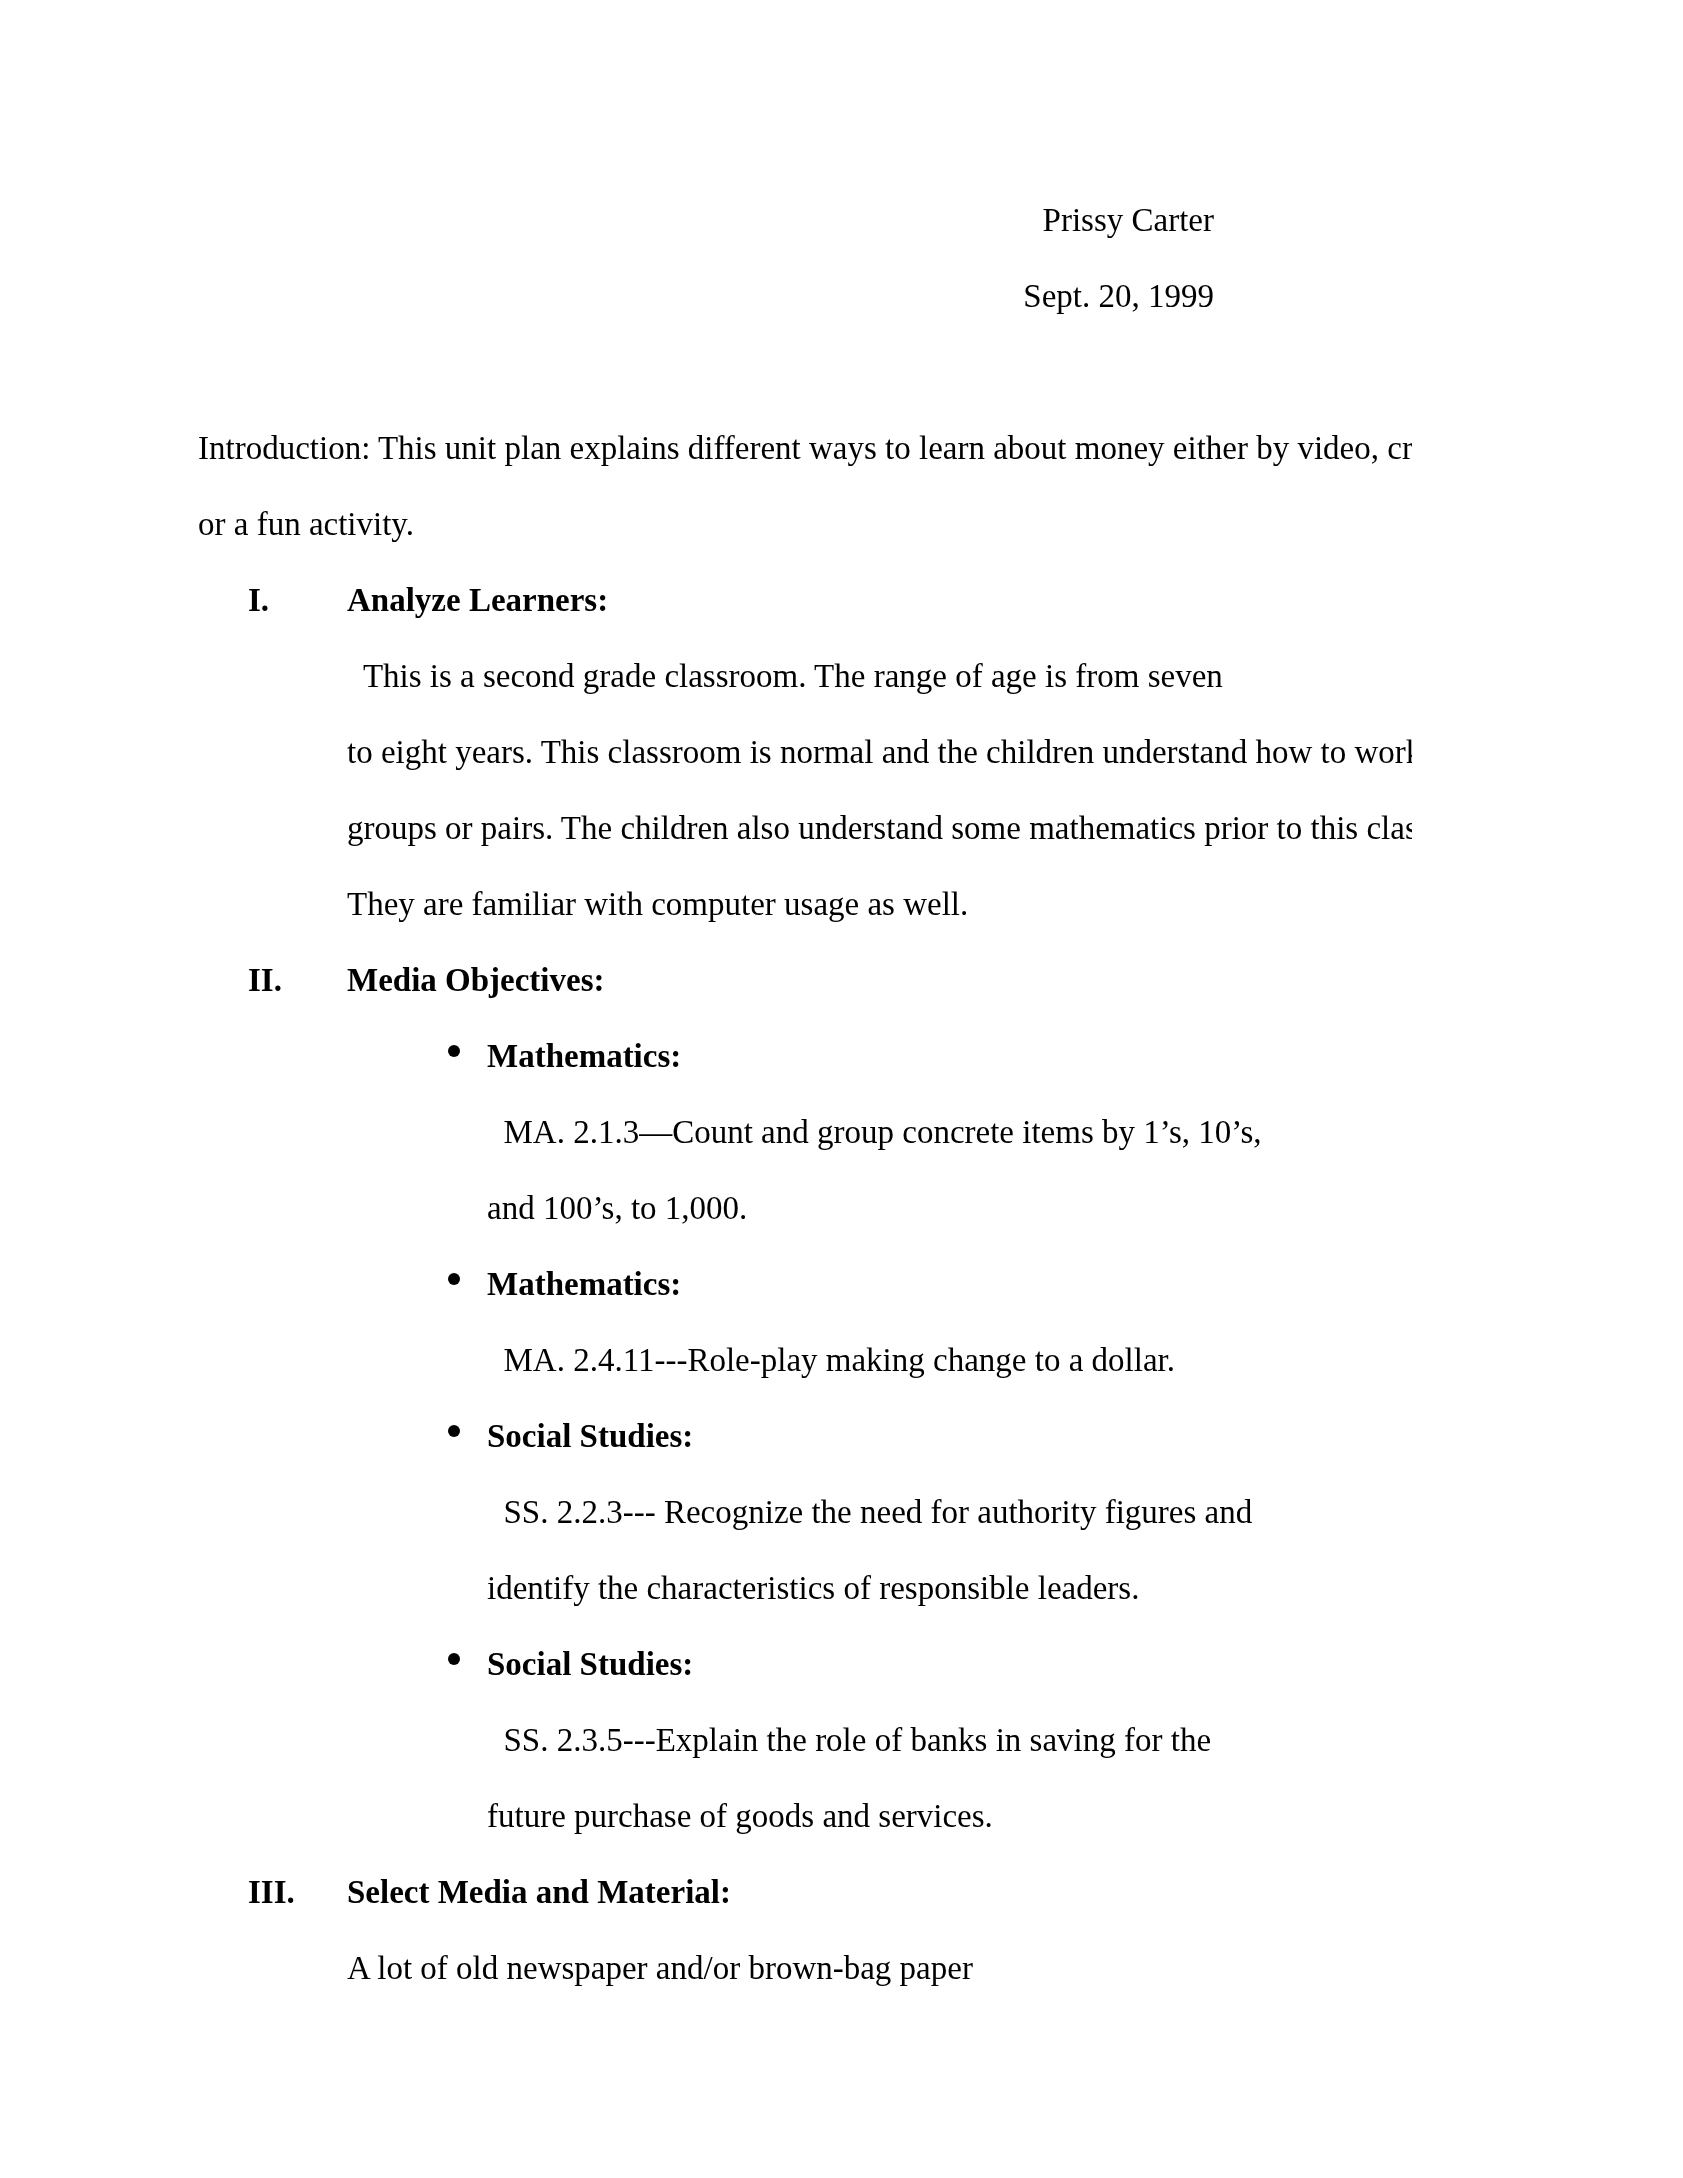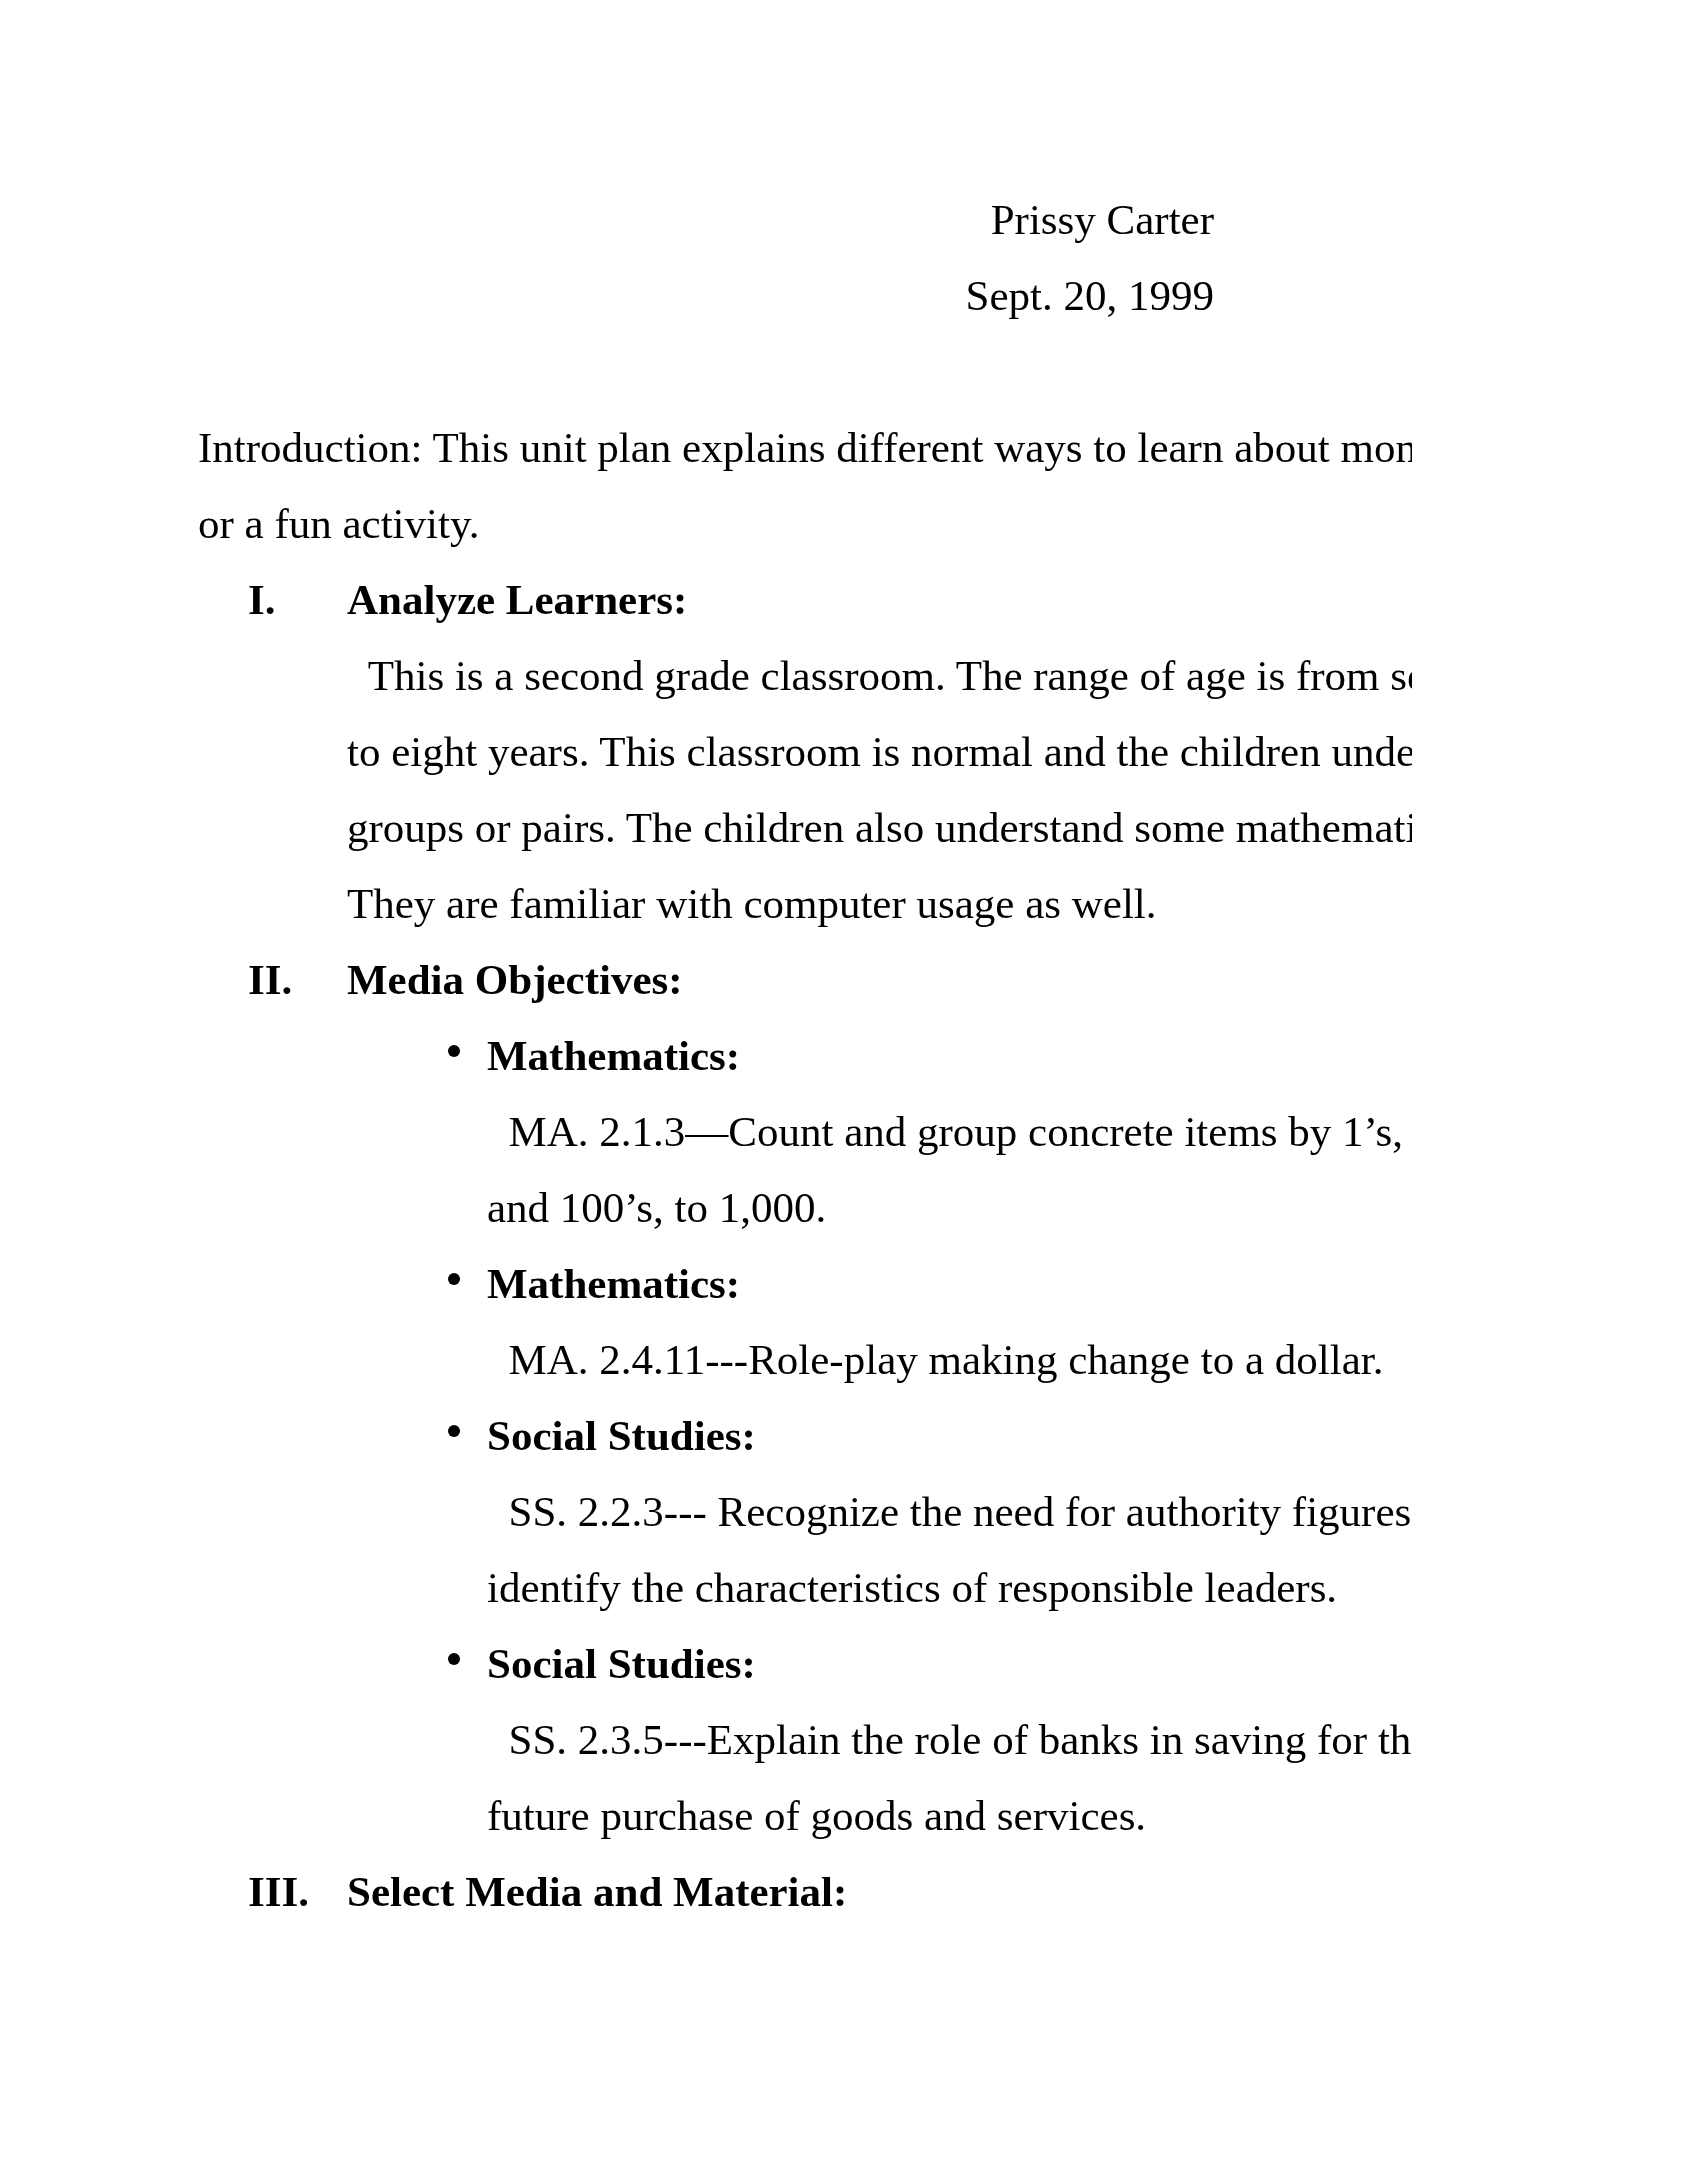--- a/index.html
+++ b/index.html
@@ -7,21 +7,21 @@
     padding: 0;
     background: #ffffff;
   }
   .page {
     position: relative;
     width: 1412px;
     height: 2178px;
     background: #ffffff;
     color: #000000;
     font-family: "Liberation Serif", "DejaVu Serif", serif;
-    font-size: 43px;
+    font-size: 33px;
     line-height: 76px;
     overflow: hidden;
   }
   .content {
     padding: 182px 119px 0 198px;
   }
   .content div, .content p {
     margin: 0;
   }
   .hdr-line {
@@ -98,16 +98,17 @@
     <div class="bullet-item"><span class="bullet-dot"></span><b class="obj-label">Mathematics:</b><span class="obj-text">  MA. 2.4.11---Role-play making change to a dollar.</span></div>
 
     <div class="bullet-item"><span class="bullet-dot"></span><b class="obj-label">Social Studies:</b><span class="obj-text">  SS. 2.2.3--- Recognize the need for authority figures and
 identify the characteristics of responsible leaders.</span></div>
 
     <div class="bullet-item"><span class="bullet-dot"></span><b class="obj-label">Social Studies:</b><span class="obj-text">  SS. 2.3.5---Explain the role of banks in saving for the
 future purchase of goods and services.</span></div>
 
     <div class="roman-item"><b class="roman">III.</b><b class="sec-label">Select Media and Material:</b></div>
 
+    <div class="material">A lot of old newspaper and/or brown-bag paper</div>
 
   </div>
 </div>
 
 
 </body></html>

